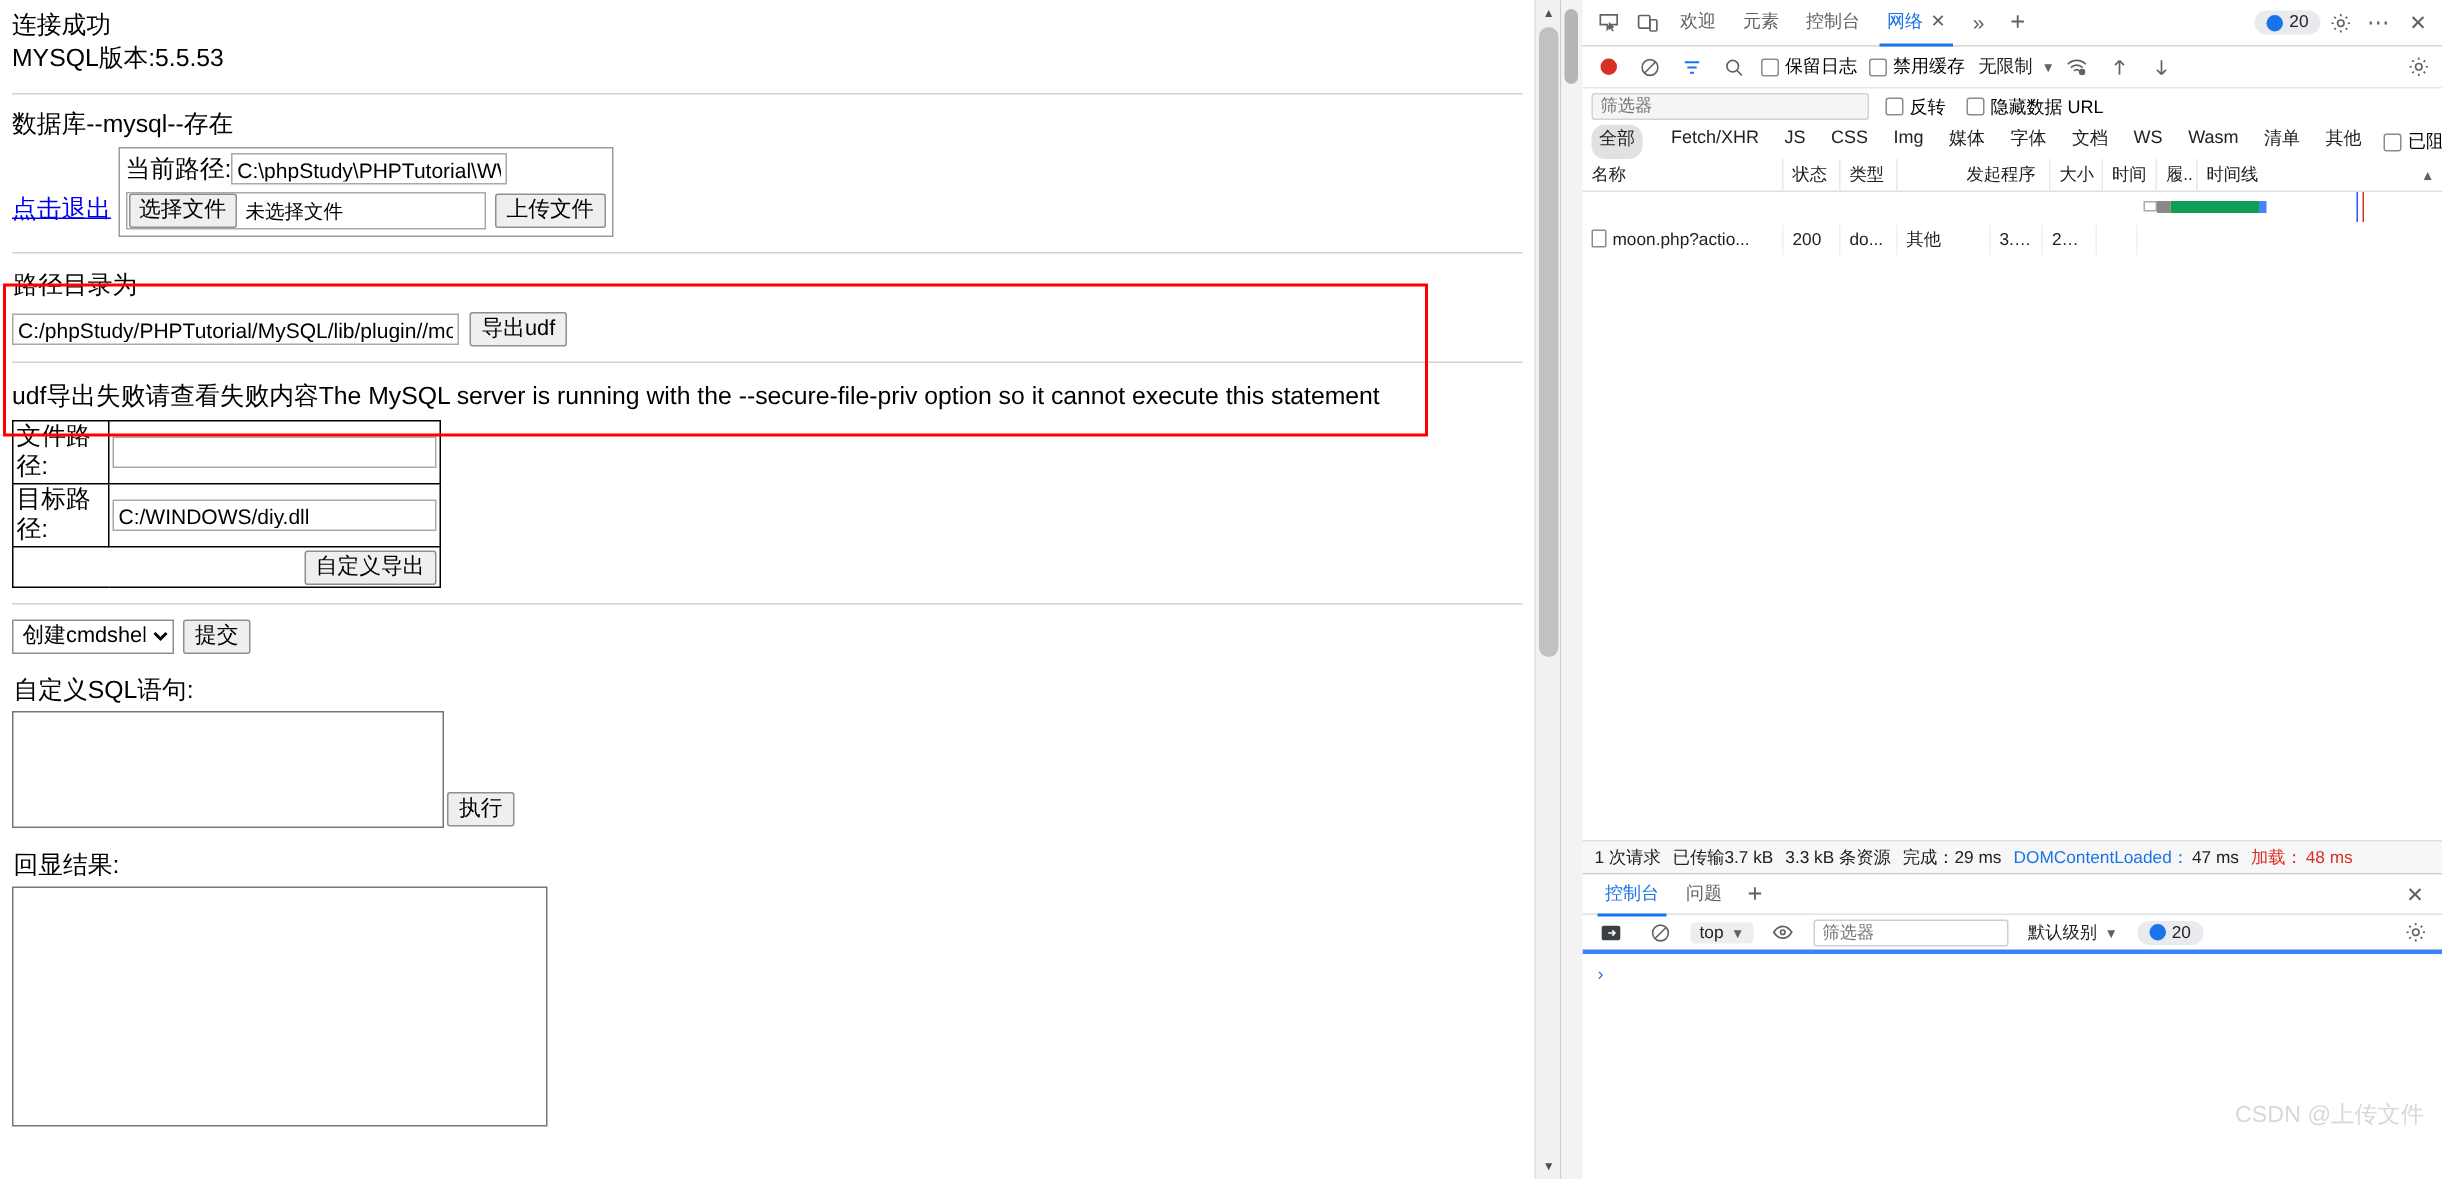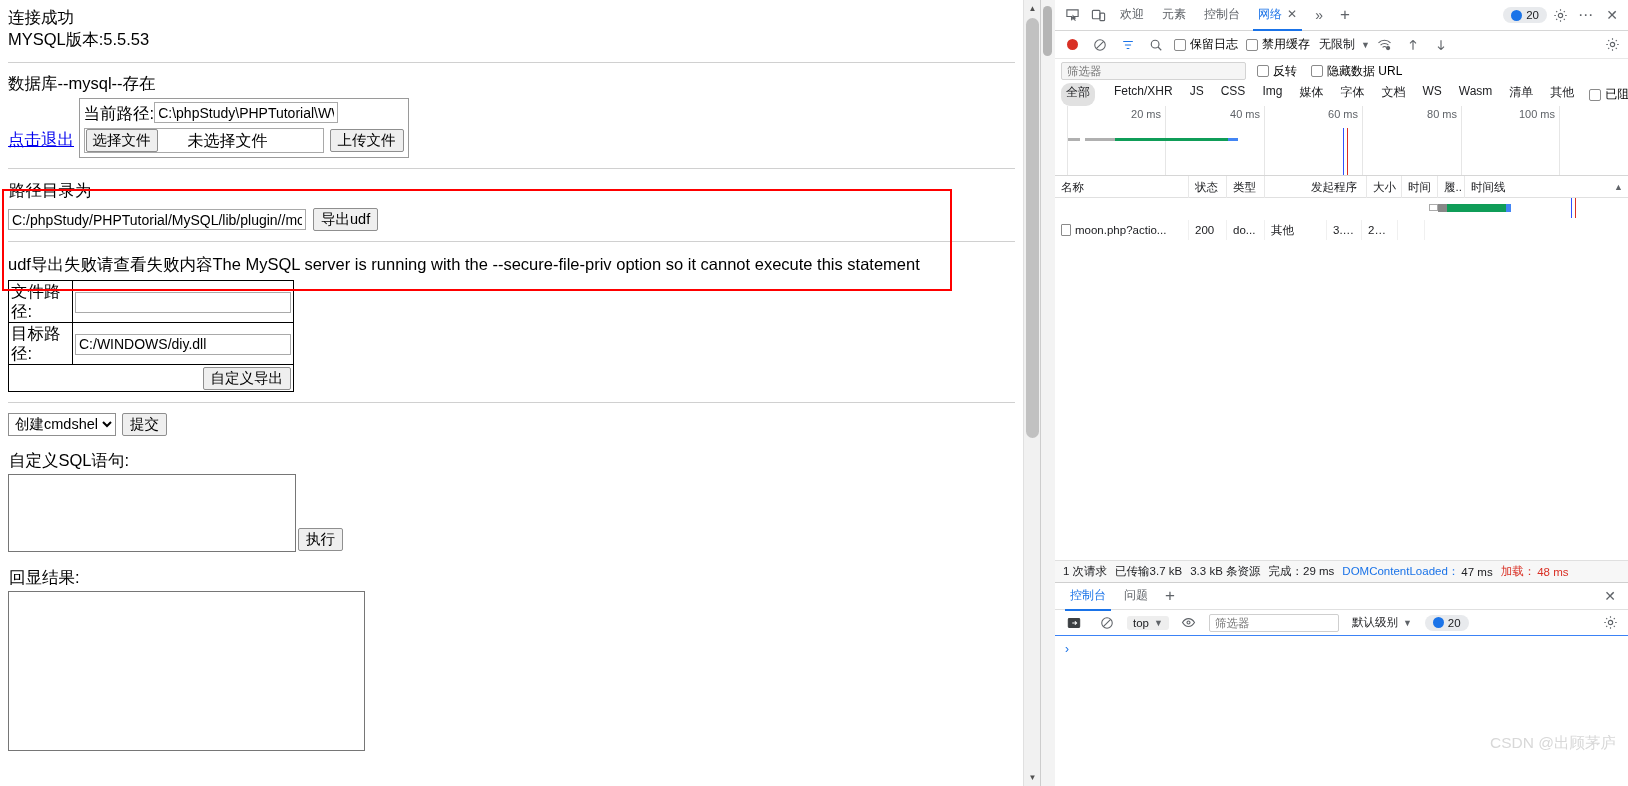--- a/index.html
+++ b/index.html
@@ -67,21 +67,21 @@
     font-size: 14.5px;
     background: #efefef;
     border: 1px solid #8f8f8f;
     border-radius: 2px;
     padding: 2px 7px;
     color: #000;
     cursor: default;
     line-height: 1.15;
   }
   .choose-btn { margin: 1px 6px 1px 1px; padding: 2px 6px; }
-  .fname { font-size: 16px; color: #000; margin-left: 24px; }
+  .fname { font-size: 13px; color: #000; }
   .upload-btn { margin-left: 6px; }
 
   
   .red-zone {
     position: absolute;
     left: 2px; top: 189px;
     width: 950px; height: 102px;
     border: 2px solid #ff0000;
     pointer-events: none;
   }
@@ -347,21 +347,21 @@
   .drawer-tab {
     font-size: 12px; color: #5f6368; padding: 5px 9px 6px 9px; position: relative;
   }
   .drawer-tab.active { color: #1a73e8; }
   .drawer-tab.active:after {
     content: ""; position: absolute; left: 4px; right: 4px; bottom: -1px; height: 2px; background: #1a73e8;
   }
   .console-toolbar {
     display: flex; align-items: center; gap: 7px;
     height: 26px; padding: 0 6px;
-    border-bottom: 1px solid #3b82f6;
+    border-bottom: 3px solid #3b82f6;
     flex: none;
   }
   .ctx-pill { font-size: 11.5px; background: #eee; border-radius: 3px; padding: 1px 6px; display:inline-flex; align-items:center; gap:5px; }
   .console-body { flex: 1; position: relative; background: #fff; }
   .prompt-caret {
     position: absolute; left: 10px; top: 6px;
     color: #1a73e8; font-size: 12px;
   }
 
   .watermark {
@@ -590,42 +590,20 @@
         <span class="type-chip">WS</span>
         <span class="type-chip">Wasm</span>
         <span class="type-chip">清单</span>
         <span class="type-chip">其他</span>
         <label class="cb">
           <span class="box"></span>
           <span>已阻止 Cookie</span>
         </label>
       </div>
 
-      <div class="dt-overview">
-        <div class="ov-gridline" style="left:12px;"></div>
-        <div class="ov-gridline" style="left:110px;"></div>
-        <div class="ov-gridline" style="left:209px;"></div>
-        <div class="ov-gridline" style="left:307px;"></div>
-        <div class="ov-gridline" style="left:406px;"></div>
-        <div class="ov-gridline" style="left:504px;"></div>
-
-        <div class="ov-tick" style="left:110px;">20 ms</div>
-        <div class="ov-tick" style="left:209px;">40 ms</div>
-        <div class="ov-tick" style="left:307px;">60 ms</div>
-        <div class="ov-tick" style="left:406px;">80 ms</div>
-        <div class="ov-tick" style="left:504px;">100 ms</div>
-
-        <div class="ov-bar-grey" style="left:13px; top:32px; width:12px;"></div>
-        <div class="ov-bar-grey" style="left:30px; top:32px; width:30px;"></div>
-        <div class="ov-bar-green" style="left:60px; top:32px; width:113px;"></div>
-        <div class="ov-bar-blue" style="left:173px; top:32px; width:10px;"></div>
-
-        <div class="ov-line-blue" style="left:288px; top:22px; height:48px;"></div>
-        <div class="ov-line-red" style="left:292px; top:22px; height:48px;"></div>
-      </div>
 
       <div class="dt-table-head">
         <div class="th" style="width:134px;">名称</div>
         <div class="th" style="width:38px;">状态</div>
         <div class="th" style="width:38px;">类型</div>
         <div class="th" style="width:62px;margin-left:40px;">发起程序</div>
         <div class="th" style="width:35px;">大小</div>
         <div class="th" style="width:36px;">时间</div>
         <div class="th" style="width:27px;">履..</div>
         <div class="th" style="flex:1; border-right:none; position:relative;">
@@ -717,16 +695,16 @@
           </span>
         </div>
 
         <div class="console-body">
           <span class="prompt-caret">›</span>
         </div>
       </div>
 
     </div>
 
-    <div class="watermark">CSDN @出顾茅庐</div>
+    <div class="watermark">CSDN @上传文件</div>
   </div>
 
 </div>
 
 </body></html>

